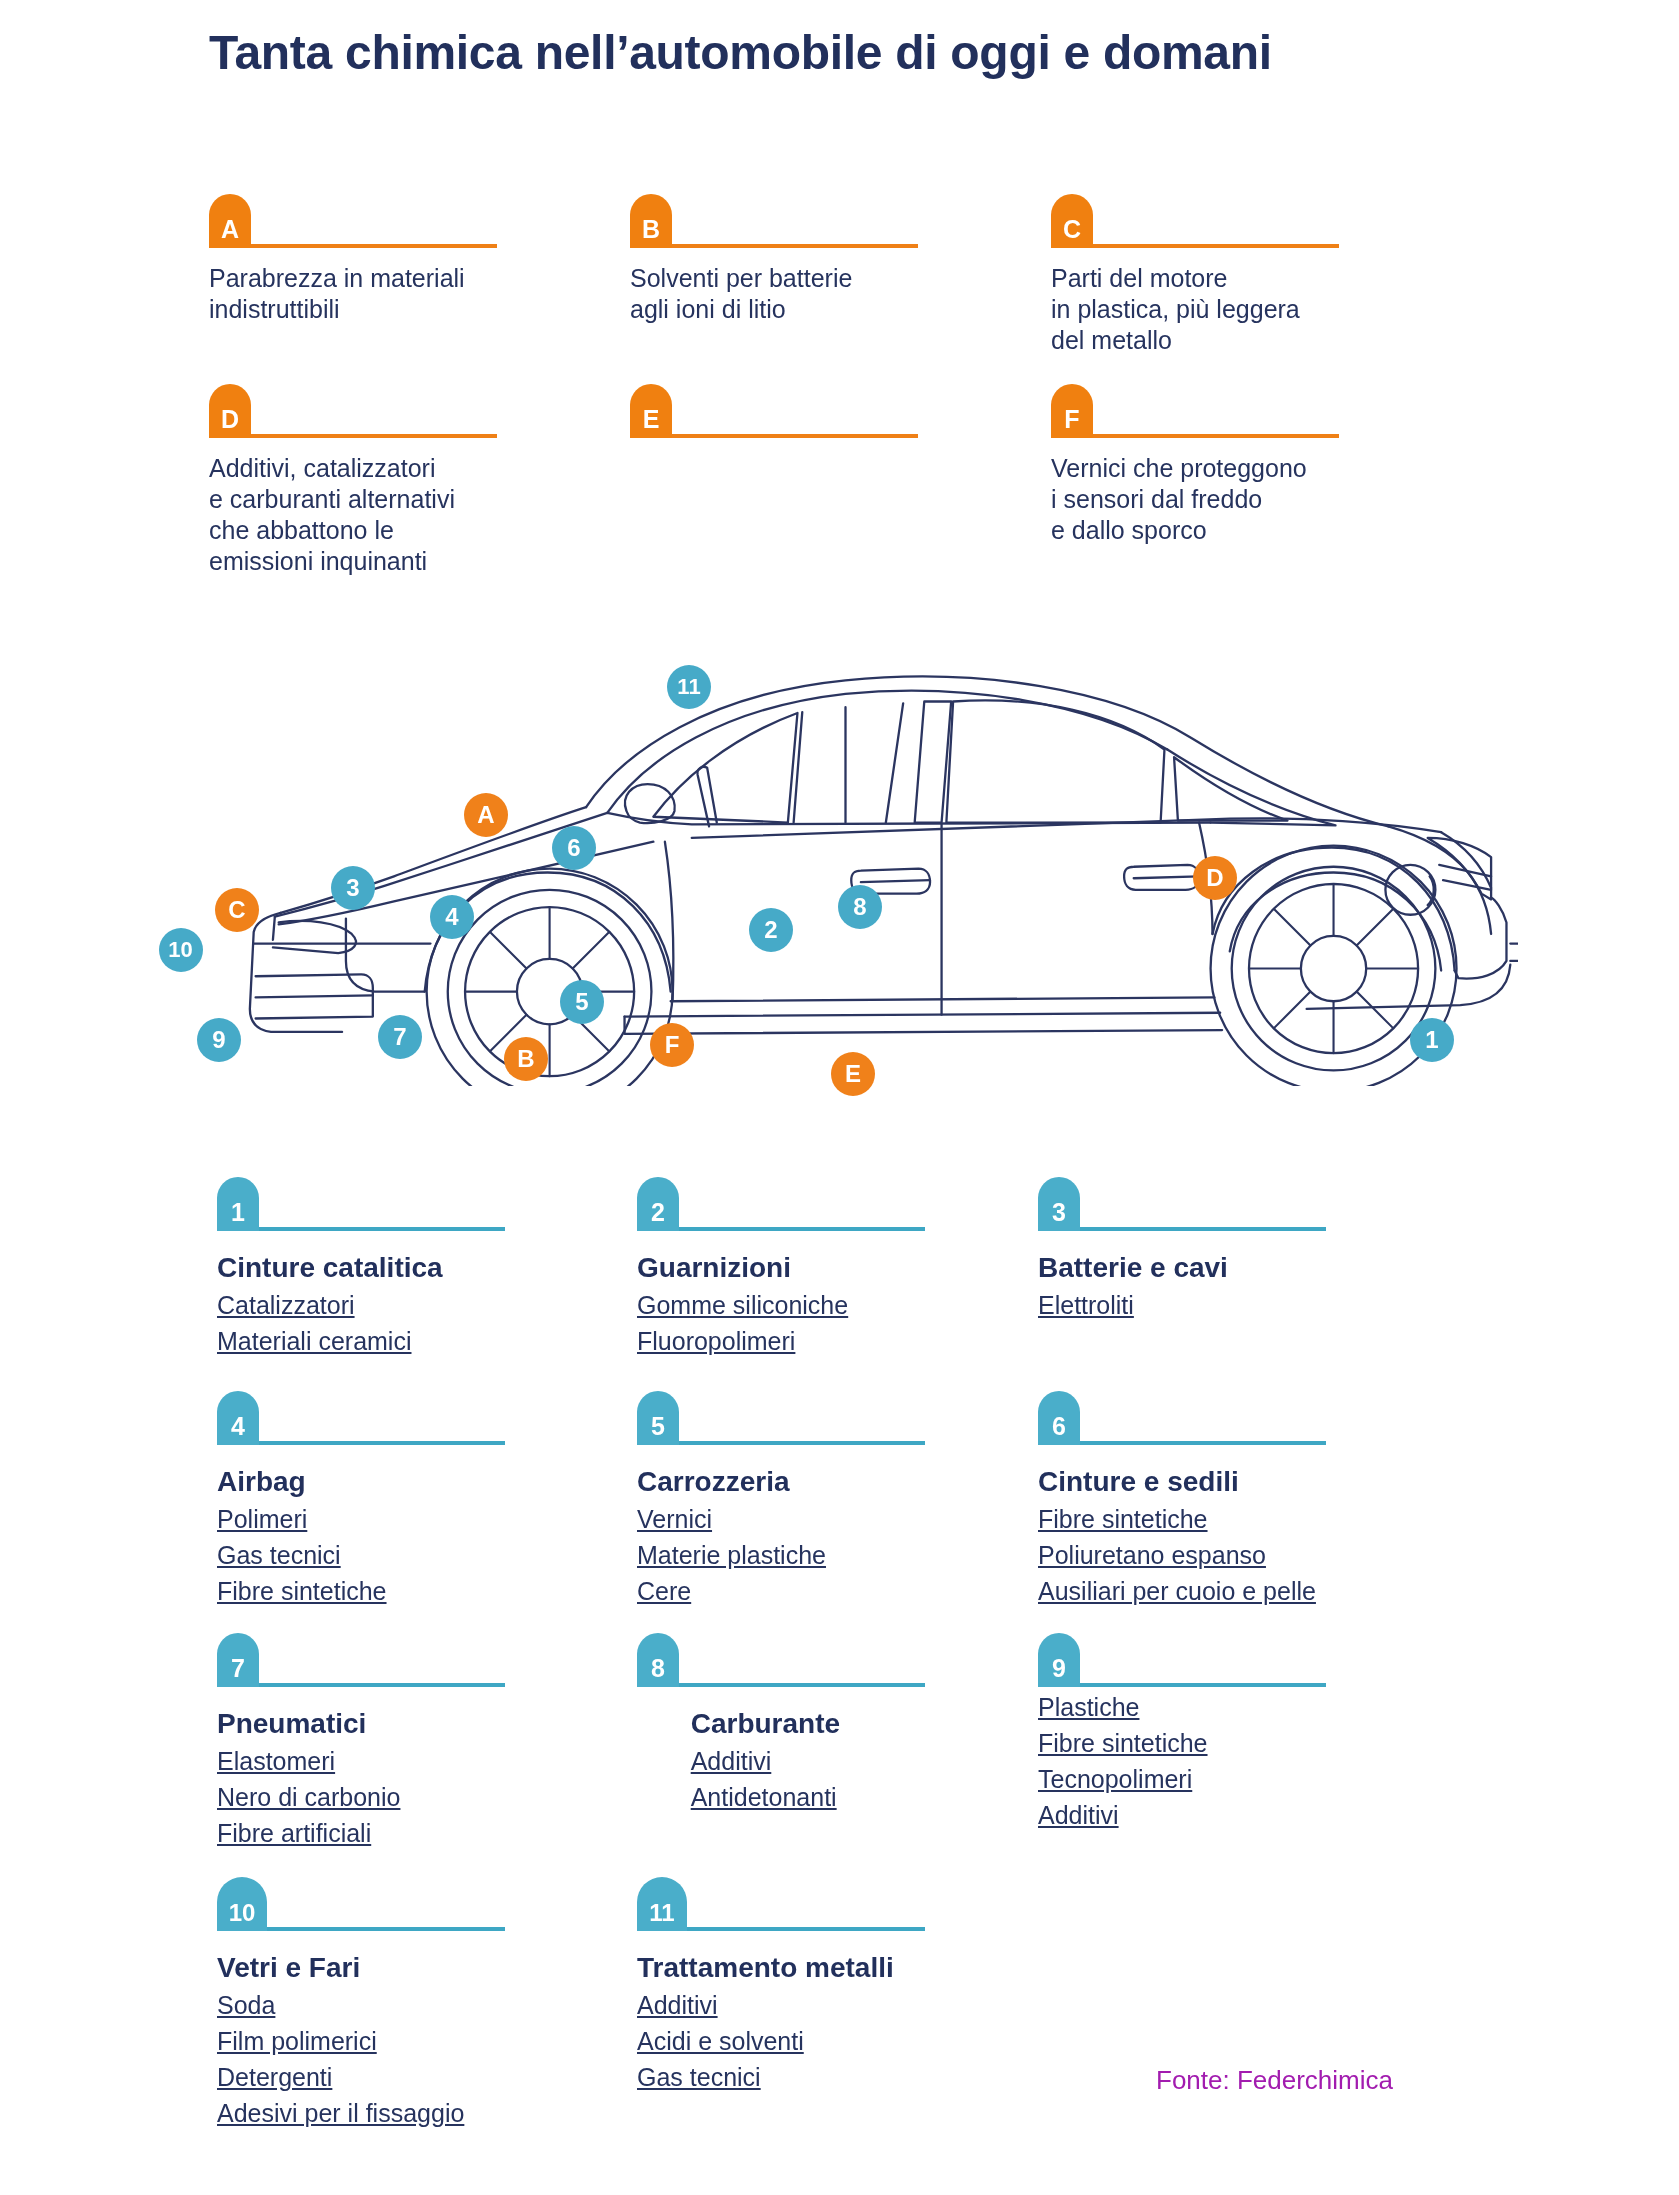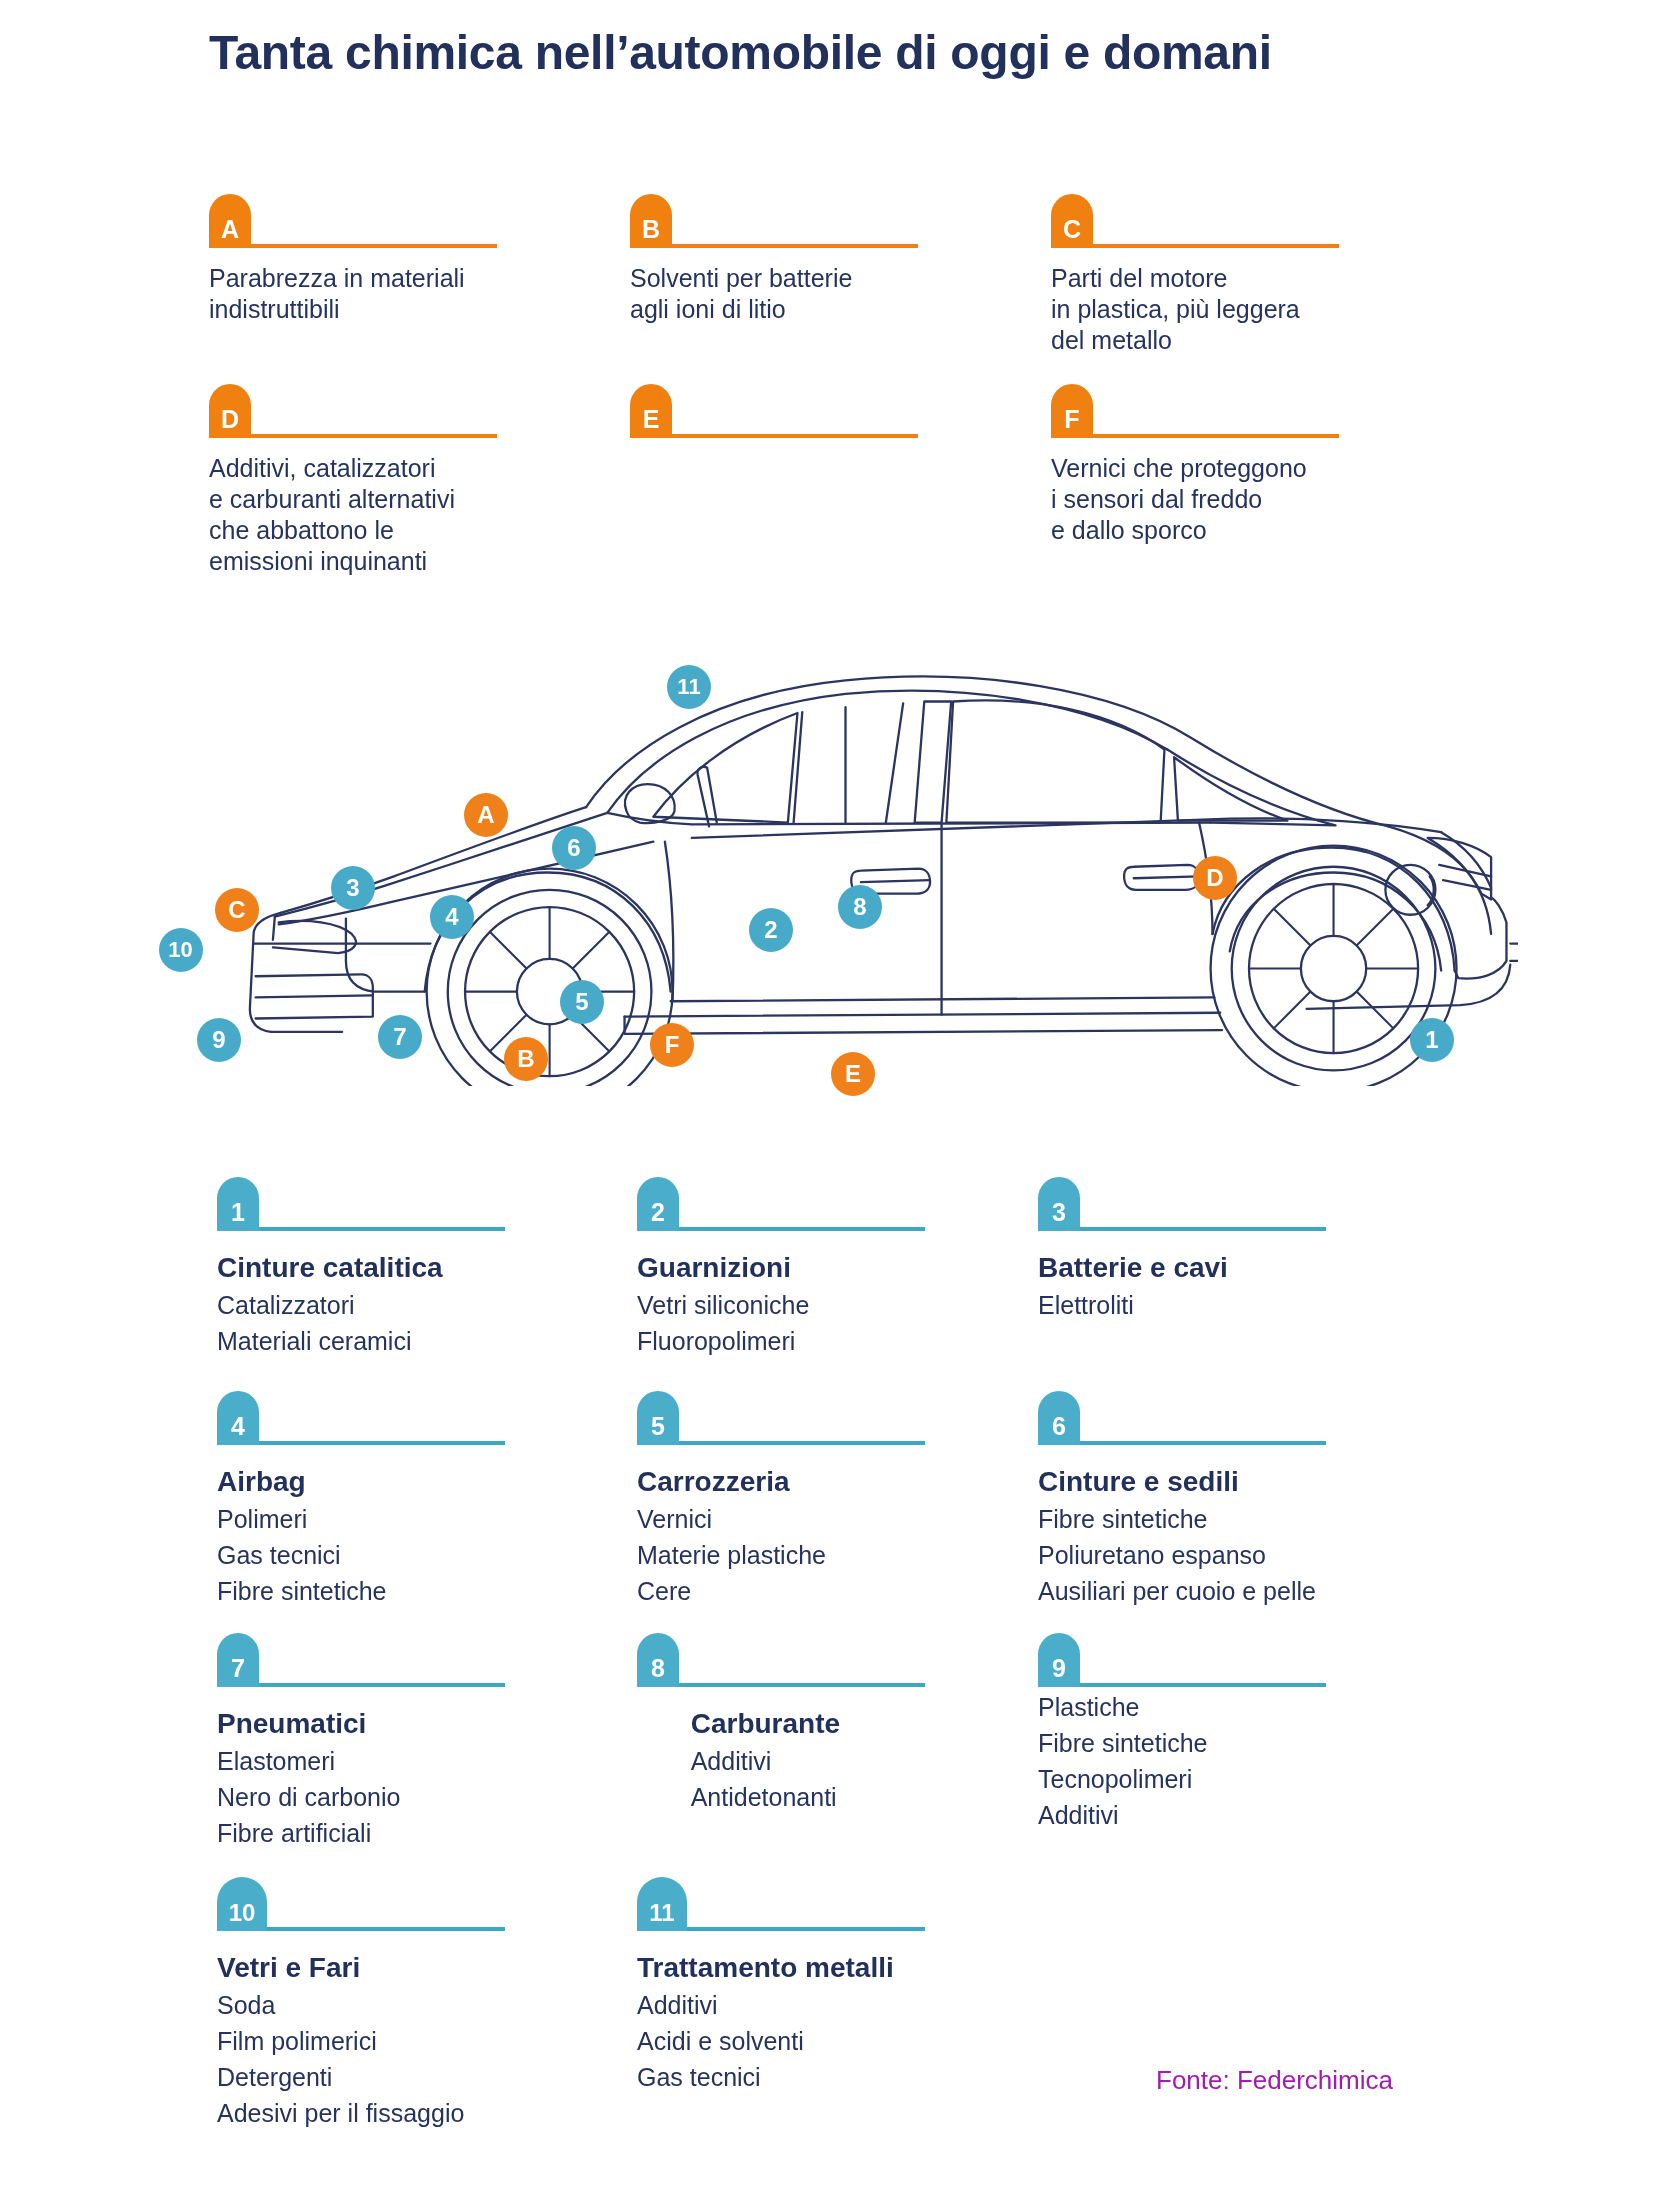--- a/index.html
+++ b/index.html
@@ -58,20 +58,21 @@
   
   .num-card{position:absolute;width:288px;}
   .num-card .badge-row{width:288px;}
   .num-title{
     margin-top:19px;font-size:28px;font-weight:bold;color:#22305c;
     line-height:35px;white-space:pre-line;
   }
   .num-items{
     margin-top:1.9px;font-size:25px;line-height:36px;color:#26335e;
     white-space:pre-line;
+    text-decoration:underline;
   }
   .num-card.indent .num-title,.num-card.indent .num-items{padding-left:7.7px;margin-left:46px;}
 
   .source{
     position:absolute;left:1156px;top:2065px;
     font-size:26px;color:#a21caf;white-space:nowrap;
   }
 </style>
 </head>
 <body>
@@ -266,21 +267,21 @@
     <div class="num-items">Catalizzatori
 Materiali ceramici</div>
   </div>
 
   <div class="num-card" style="left:637px;top:1177px;">
     <div class="badge-row">
       <div class="badge badge-teal">2</div>
       <div class="badge-rule rule-teal"></div>
     </div>
     <div class="num-title">Guarnizioni</div>
-    <div class="num-items">Vetri siliconiche
+    <div class="num-items">Gomme siliconiche
 Fluoropolimeri</div>
   </div>
 
   <div class="num-card" style="left:1038px;top:1177px;">
     <div class="badge-row">
       <div class="badge badge-teal">3</div>
       <div class="badge-rule rule-teal"></div>
     </div>
     <div class="num-title">Batterie e cavi</div>
     <div class="num-items">Elettroliti</div>

